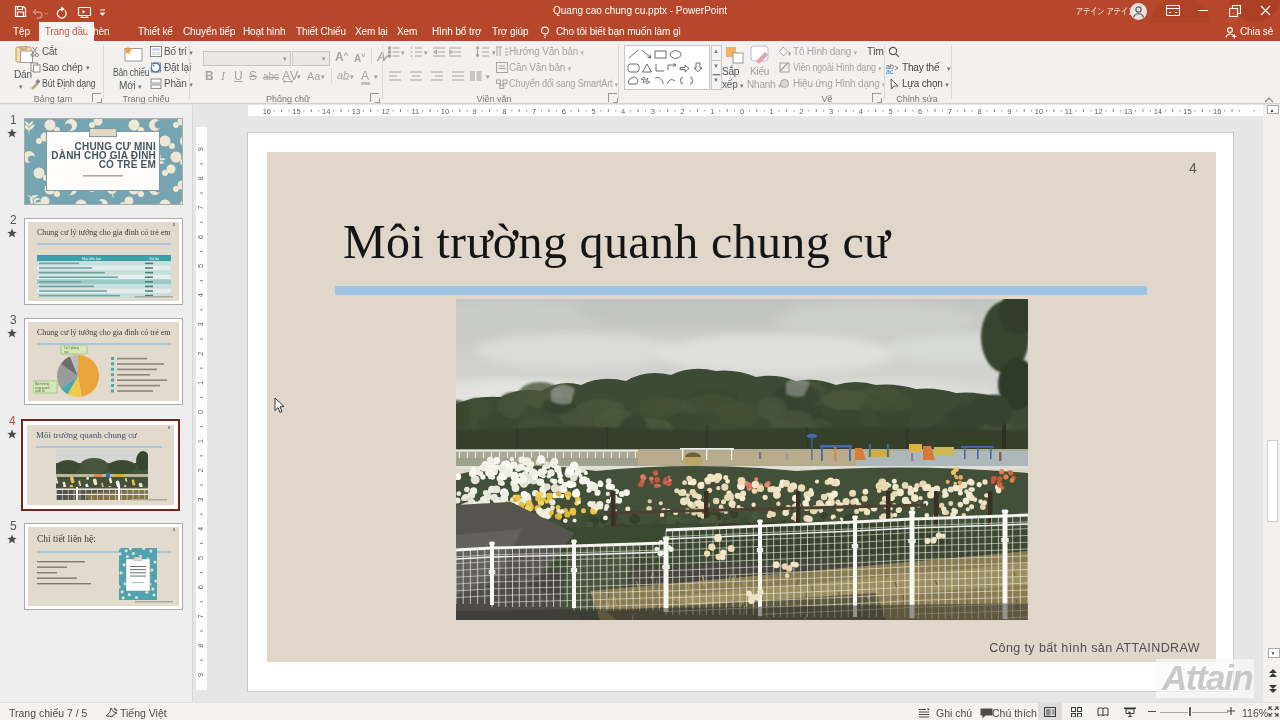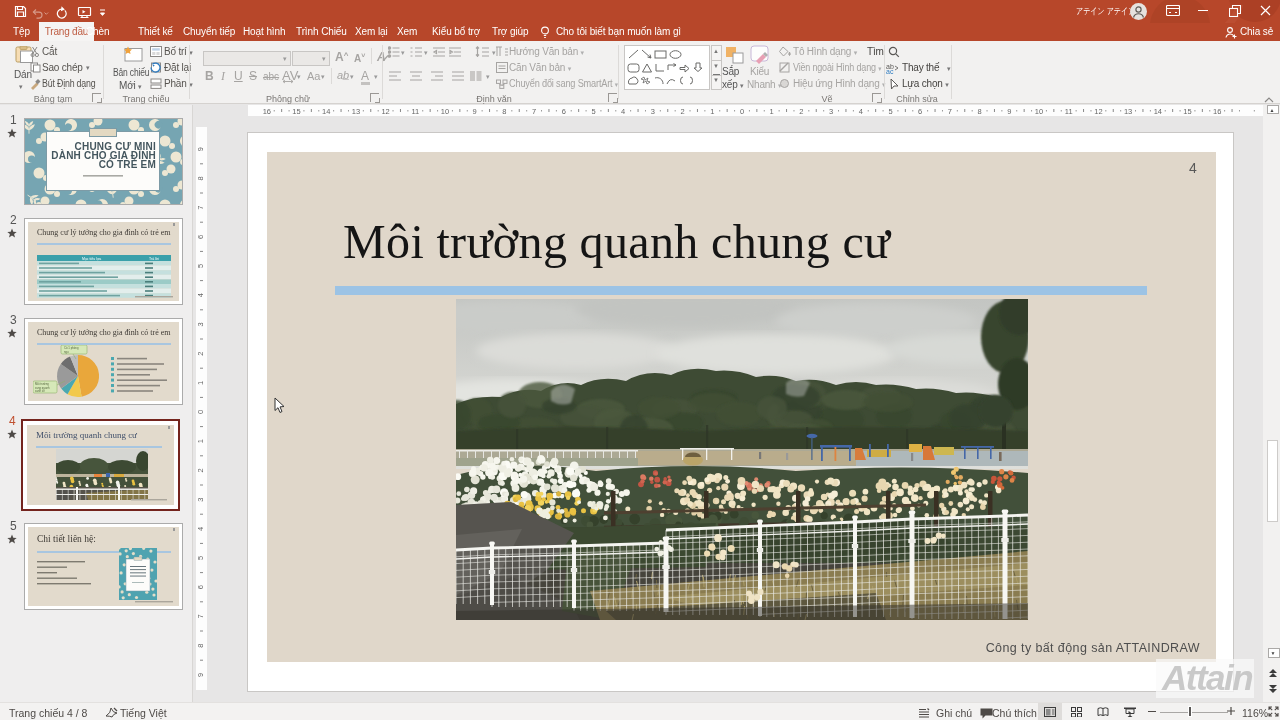--- a/index.html
+++ b/index.html
@@ -46,20 +46,21 @@
           <path d="M25.8 4.2 a4.4 4.4 0 1 0 3 1.2"></path>
           <path d="M25.5 1.2 l3.3 3.2 -3.9 1.8" fill="#fff" stroke="none"></path>
         </g>
       <g transform="translate(4,0)">
           <rect x="60.5" y="2.5" width="12" height="8" rx="0.5"></rect>
           <path d="M64 10.5 v2 M69 10.5 v2 M62.5 12.5 h8"></path>
           <path d="M64.5 5 l3 1.7 -3 1.7 z" fill="#fff" stroke="none"></path>
         </g>
       <path d="M86 5 h5 M86.5 8 l2 2.4 2 -2.4 z" fill="#fff" stroke-width="1"></path>
     </svg>
+    <div class="abs" style="left:0;width:1280px;top:5px;text-align:center;color:#fff;font-size:10px;">Quang cao chung cu.pptx - PowerPoint</div>
     <div class="abs" style="left:1076px;top:5px;color:#fff;font-size:9px;transform:scaleX(0.78);transform-origin:0 50%;white-space:nowrap">アテイン アテイン</div>
     <div class="abs" style="left:1130px;top:3px;width:17px;height:17px;border-radius:50%;background:#E6E2DE;"></div>
     <svg class="abs" style="left:1130px;top:3px" width="17" height="17">
         <circle cx="8.5" cy="6.5" r="2.6" fill="none" stroke="#5f5b56" stroke-width="1.2"></circle>
         <path d="M3.5 14.5 a5.2 5.2 0 0 1 10 0" fill="none" stroke="#5f5b56" stroke-width="1.2"></path>
       </svg>
     <svg class="abs" style="left:1166px;top:5px" width="14" height="12" fill="none" stroke="#fff" stroke-width="1.1">
         <rect x="0.5" y="0.5" width="13" height="10" rx="1"></rect>
         <path d="M0.5 3.5 h13 M3 7.5 h2 M9 7.5 h2"></path>
       </svg>
@@ -74,24 +75,24 @@
   </div>
   <div id="tabrow">
     <div class="tab" style="left:13px">Tệp</div>
     <div id="activetab">
         <span>Trang đầu</span>
       </div>
     <div class="tab" style="left:86px">Chèn</div>
     <div class="tab" style="left:138px">Thiết kế</div>
     <div class="tab" style="left:183px">Chuyển tiếp</div>
     <div class="tab" style="left:243px">Hoạt hình</div>
-    <div class="tab" style="left:296px">Trình Chiếu</div>
+    <div class="tab" style="left:296px">Thiết Chiếu</div>
     <div class="tab" style="left:355px">Xem lại</div>
     <div class="tab" style="left:397px">Xem</div>
-    <div class="tab" style="left:432px">Kiểu bổ trợ</div>
+    <div class="tab" style="left:432px">Hình bổ trợ</div>
     <div class="tab" style="left:492px">Trợ giúp</div>
     <svg class="abs" style="left:540px;top:3px" width="10" height="13" fill="none" stroke="#fff" stroke-width="1.1">
         <circle cx="5" cy="4.5" r="3.4"></circle>
         <path d="M3.8 9.5 h2.4 M4.2 11.5 h1.6"></path>
       </svg>
     <div class="tab" style="left:556px">Cho tôi biết bạn muốn làm gì</div>
     <svg class="abs" style="left:1225px;top:3px" width="13" height="13" fill="none" stroke="#fff" stroke-width="1.1">
         <circle cx="5" cy="4" r="2.4"></circle>
         <path d="M1 11.5 a4.2 4.2 0 0 1 8 -1"></path>
         <path d="M9.5 8.5 v4 M7.5 10.5 h4"></path>
@@ -238,21 +239,21 @@
           <path d="M2.5 4 h7 M2.5 6.5 h7"></path>
         </svg>
     <div class="rtxt gray" style="left:509px;top:62px">Căn Văn bản <span class="dd" style="color:#b0b0b0">▾</span></div>
     <svg class="abs" style="left:496px;top:78px" width="12" height="11" fill="none" stroke="#A6A4A2" stroke-width="1">
           <rect x="0.5" y="2" width="4" height="3.4"></rect>
           <rect x="7" y="2" width="4" height="3.4"></rect>
           <rect x="3.8" y="7" width="4" height="3.4"></rect>
           <path d="M2.5 5.5 l3 2 M9 5.5 l-3 2"></path>
         </svg>
     <div class="rtxt gray" style="left:509px;top:78px;transform:scaleX(0.92);transform-origin:0 0">Chuyển đổi sang SmartArt <span class="dd" style="color:#b0b0b0">▾</span></div>
-    <div class="glabel" style="left:494px">Định văn</div>
+    <div class="glabel" style="left:494px">Viền văn</div>
     <div class="launch" style="left:608px"></div>
     <div class="gsep" style="left:618px"></div>
 
     <div class="abs" style="left:624px;top:45px;width:86px;height:45px;background:#fff;border:1px solid #C8C6C4"></div>
     <svg class="abs" style="left:627px;top:48px" width="80" height="40" fill="none" stroke="#6a6a68" stroke-width="1">
       <path d="M2 10 l9 -8"></path>
           <path d="M15 2 l9 8 m-3.5 -1 l3.5 1 -1 -3.5"></path>
       <rect x="28" y="3" width="11" height="7"></rect>
           <ellipse cx="48.5" cy="6.5" rx="5.5" ry="3.8"></ellipse>
       <rect x="1" y="16" width="11" height="8" rx="2.5"></rect>
@@ -1629,21 +1630,21 @@
         <circle cx="212.9" cy="248.5" r="2.5" fill="#EFEFE3"></circle>
         <circle cx="200.8" cy="250.1" r="2.4" fill="#EFEFE3"></circle>
         <circle cx="204.1" cy="254.4" r="2.6" fill="#EFEFE3"></circle>
         <circle cx="487.3" cy="237.0" r="2.4" fill="#F0E4C6"></circle>
         <circle cx="478.5" cy="240.2" r="2.4" fill="#F0E4C6"></circle>
         <circle cx="477.4" cy="241.5" r="3.1" fill="#F0E4C6"></circle>
         <circle cx="471.5" cy="242.0" r="2.9" fill="#F0E4C6"></circle>
         <circle cx="482.8" cy="236.5" r="3.1" fill="#F0E4C6"></circle>
         <path d="M0 312 L572 304 L572 321 L0 321 Z" fill="#32302A" opacity="0.5"></path>
       </svg>
-    <div class="abs" style="left:652px;top:508px;width:300px;text-align:right;font-size:12.5px;color:#4e4e4e;letter-spacing:0.4px">Công ty bất động sản ATTAINDRAW</div>
+    <div class="abs" style="left:652px;top:508px;width:300px;text-align:right;font-size:12.5px;color:#4e4e4e;letter-spacing:0.4px">Công ty bất hình sản ATTAINDRAW</div>
   </div>
 
   <svg class="abs" style="left:274px;top:397px" width="12" height="18">
       <path d="M1 1 v12.5 l3 -2.8 2 4.8 2-1 -2-4.6 4 -0.4 z" fill="#fff" stroke="#333" stroke-width="1"></path>
     </svg>
   <div id="panel">
       <div style="position:absolute;left:0;top:-105px;width:193px;height:720px">
     <div class="abs" style="left:10px;top:113px;font-size:12px;color:#555">1</div>
     <svg class="abs" style="left:7px;top:128px" width="10" height="10">
           <path d="M5 0.5 l1.3 3.2 3.4 0.2 -2.6 2.2 0.9 3.3 -3 -1.9 -3 1.9 0.9 -3.3 -2.6 -2.2 3.4 -0.2z" fill="#4e4a47"></path>
@@ -2095,21 +2096,21 @@
   <div class="abs" style="left:1268px;top:648px;width:12px;height:10px;background:#fff;border:1px solid #ABA9A7"></div>
   <div class="abs" style="left:1270.5px;top:650px;font-size:5px;color:#444">▼</div>
   <svg class="abs" style="left:1268px;top:668px" width="10" height="26" fill="#3b3b3b">
       <path d="M1 5 l4 -4 4 4 z M1 9 l4 -4 4 4 z"></path>
       <path d="M1 17 l4 4 4 -4 z M1 21 l4 4 4 -4 z"></path>
     </svg>
 
   <div class="abs" style="left:1156px;top:659px;width:98px;height:39px;background:rgba(250,250,250,0.7)"></div>
   <div class="abs" style="left:1162px;top:658px;font-family:'Liberation Sans',sans-serif;font-weight:bold;font-style:italic;font-size:35px;color:#C4C4C4;opacity:0.9;letter-spacing:-1.5px">Attain</div>
   <div id="statusbar">
-    <span class="abs" style="left:9px;top:4px">Trang chiếu 4 / 8</span>
+    <span class="abs" style="left:9px;top:4px">Trang chiếu 7 / 5</span>
     <svg class="abs" style="left:105px;top:4px" width="14" height="11" fill="none" stroke="#4e4a47" stroke-width="1">
         <path d="M1 9 q5 -3 5 -8 q2 5 6 5 q-4 1 -5 4 q-2 -1 -6 -1z"></path>
         <path d="M9 1 l3 3" stroke-width="1.2"></path>
       </svg>
     <span class="abs" style="left:120px;top:4px">Tiếng Việt</span>
     <svg class="abs" style="left:918px;top:5px" width="12" height="10" stroke="#4e4a47" fill="none">
         <path d="M1 1.5 h7 M1 4 h10 M1 6.5 h10 M1 9 h10" stroke-width="1"></path>
         <path d="M9.5 0.5 l1.5 1.5" stroke-width="1.2"></path>
       </svg>
     <span class="abs" style="left:936px;top:4px">Ghi chú</span>

